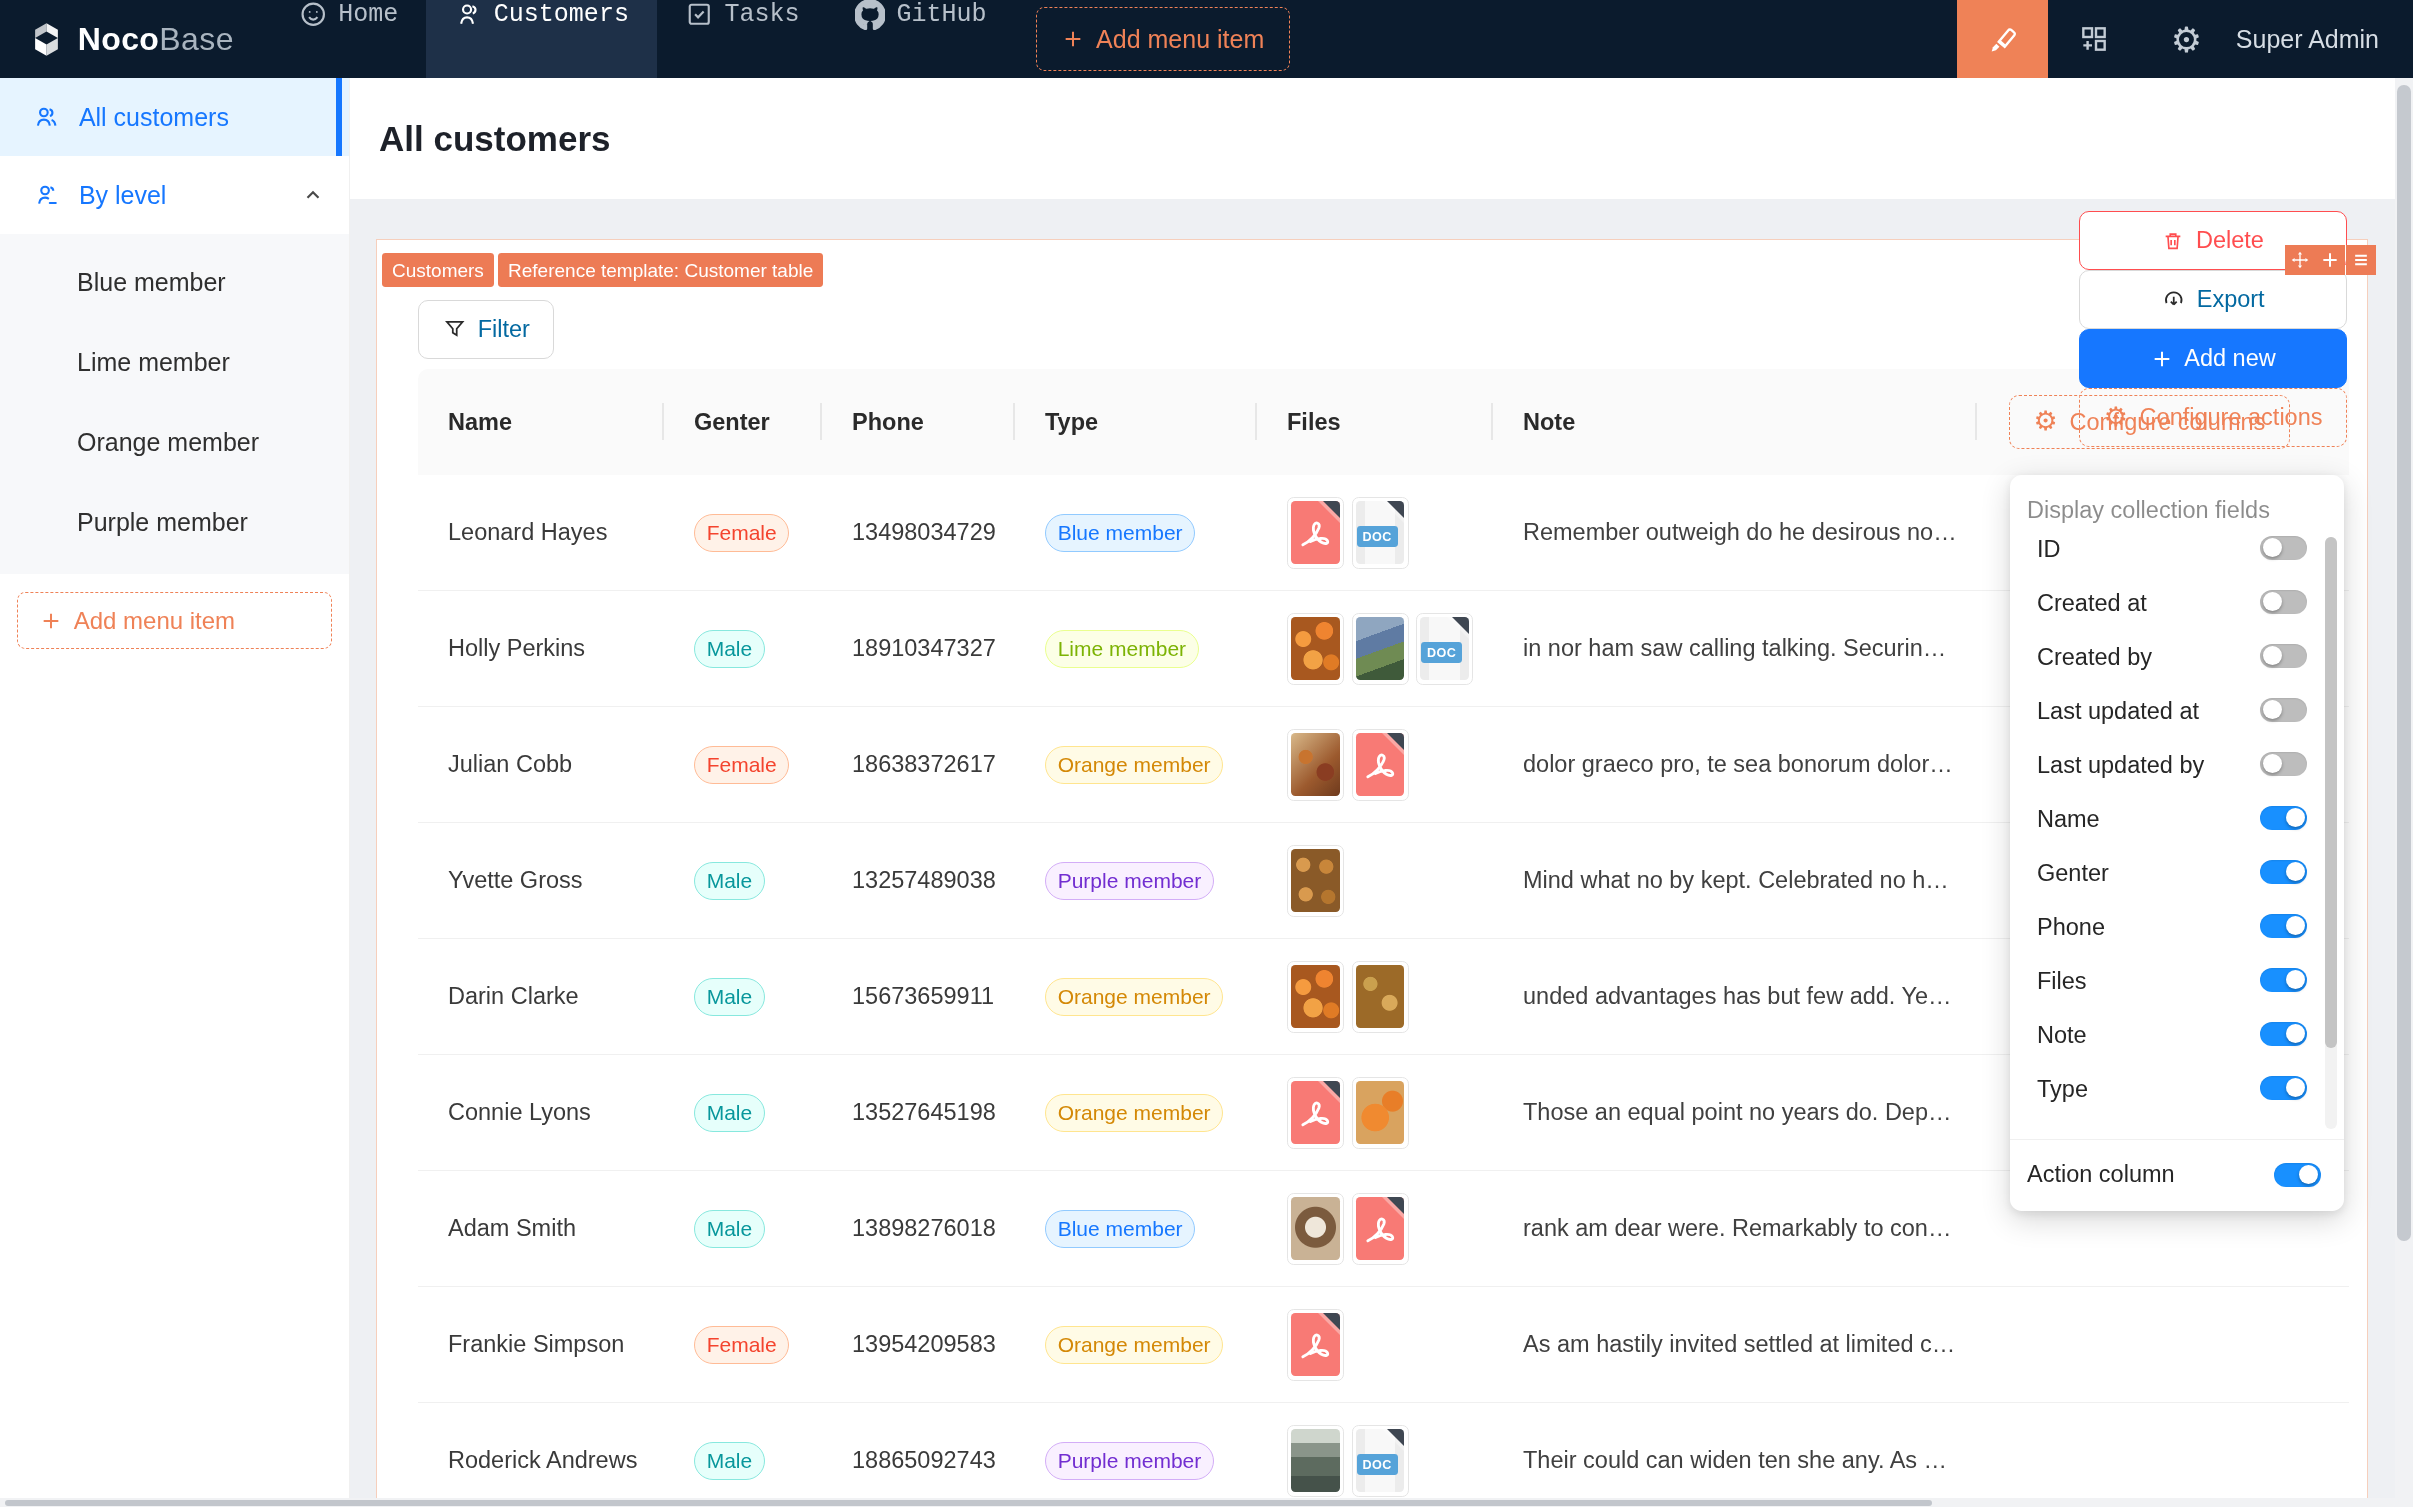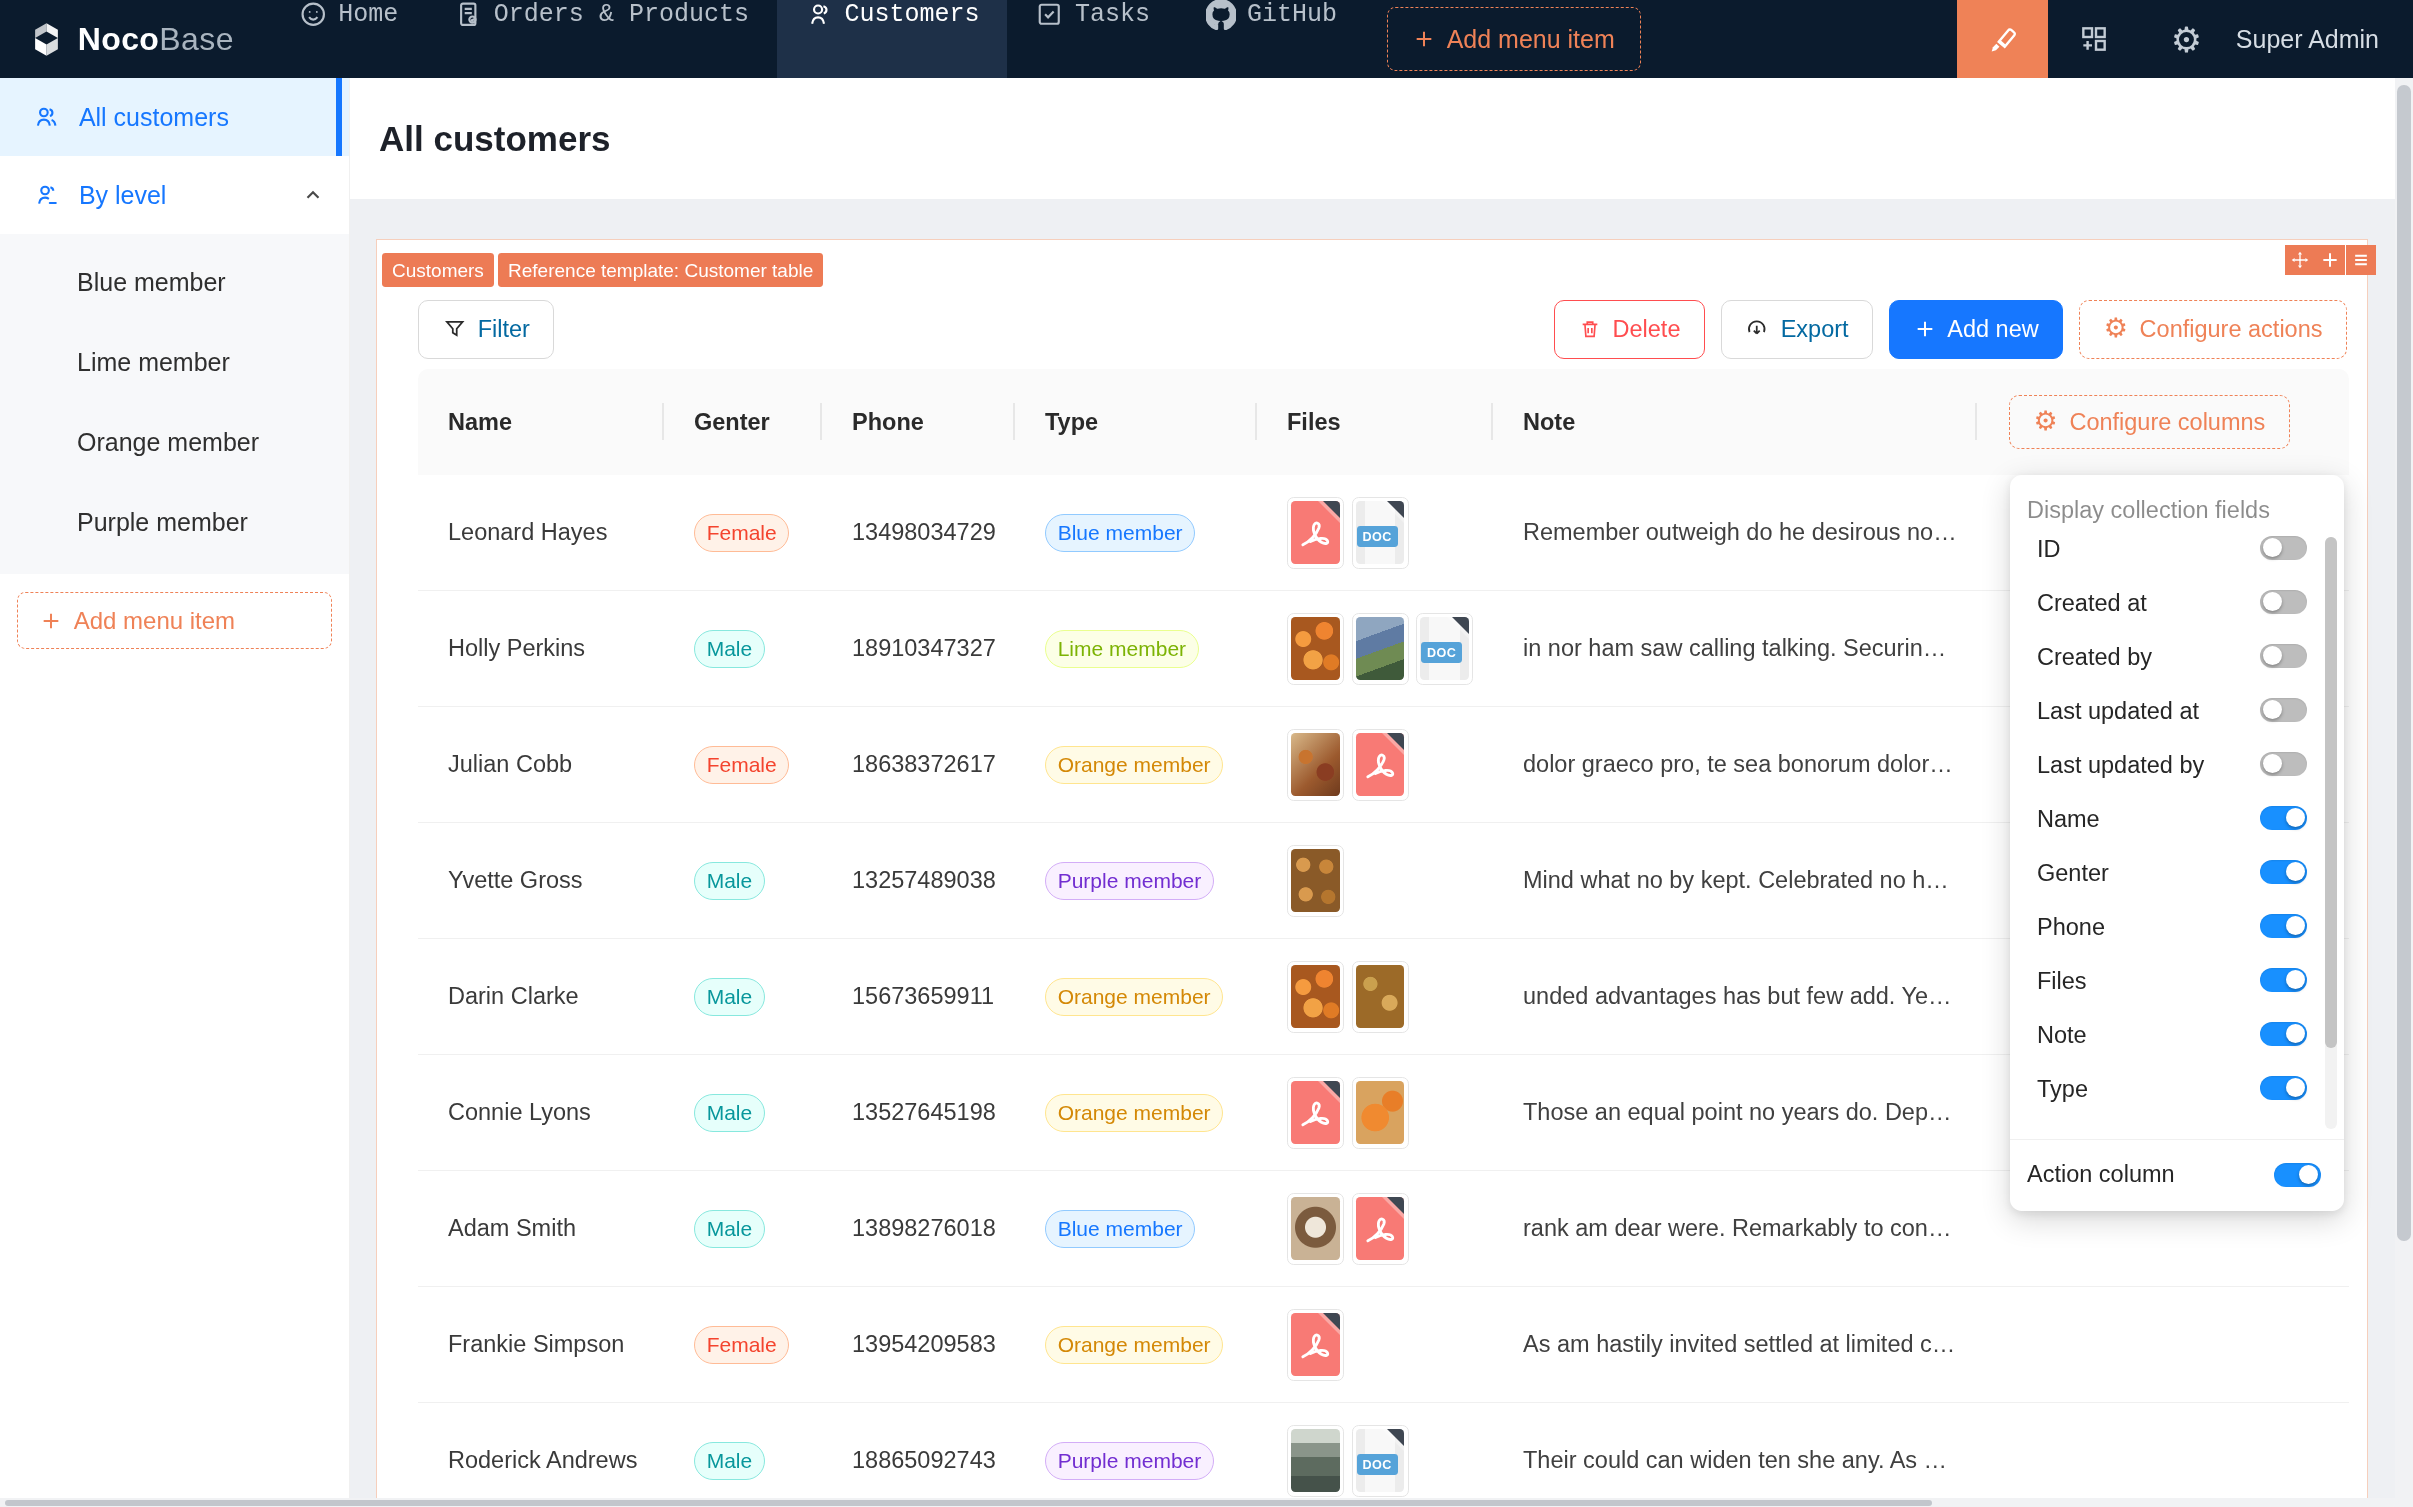--- a/index.html
+++ b/index.html
@@ -51,21 +51,21 @@
   .btag{background:#ed7b55;color:#fff;font-size:19px;line-height:1;padding:7.5px 10px;border-radius:3.4px;white-space:nowrap;}
   .corner-tools{position:absolute;right:-9.2px;top:5px;display:flex;gap:0.8px;}
   .ctool{width:30px;height:30px;background:#ed7b55;display:flex;align-items:center;justify-content:center;cursor:pointer;}
 
   .toolbar{display:flex;align-items:center;height:60px;}
   .btn{display:inline-flex;align-items:center;justify-content:center;gap:11.7px;height:59px;padding:0 23.5px;
        border-radius:10px;font-size:23.5px;border:1.7px solid #d9d9d9;background:#fff;color:#0369a1;cursor:pointer;box-sizing:border-box;white-space:nowrap;}
   .btn-danger{border-color:#ff4d4f;color:#ff4d4f;}
   .btn-primary{background:#1677ff;border-color:#1677ff;color:#fff;}
   .btn-dashed-accent{border:1.7px dashed #ef8257;color:#ef8257;background:transparent;}
-  .toolbar-right{margin-left:auto;display:flex;gap:16px;}
+  .toolbar-right{margin-left:auto;display:flex;flex-direction:column;}
   .gear-icon-o::before{content:"⚙";font-size:27px;color:#ef8257;line-height:1;}
 
   
   .table{margin-top:10px;width:1931px;}
   .tr{display:grid;grid-template-columns:246px 158px 193px 242px 236px 484px 1fr;align-items:center;}
   .thead{height:106px;background:#fafafa;border-radius:10px 10px 0 0;}
   .th{position:relative;height:100%;display:flex;align-items:center;padding-left:30px;font-size:23.5px;font-weight:600;color:#2a2a2a;box-sizing:border-box;}
   .th::after{content:"";position:absolute;right:0;top:34px;width:1.7px;height:37px;background:#e7e7e7;}
   .th:last-child::after{display:none;}
   .th-actions{padding-left:32px;}
@@ -147,31 +147,20 @@
     <div class="nav-item">
       <span>
           <svg width="28.5" height="28.5" viewBox="0 0 24 24" fill="none" stroke-width="1.8">
             <circle cx="12" cy="12" r="9"></circle>
             <circle cx="9" cy="10" r="0.8" fill="#b7c0ca" stroke="none"></circle>
             <circle cx="15" cy="10" r="0.8" fill="#b7c0ca" stroke="none"></circle>
             <path d="M8.5 14.5c1 1.4 2.3 2 3.5 2s2.5-.6 3.5-2"></path>
           </svg>
         </span>
       <span>Home</span>
-    </div>
-    <div class="nav-item">
-      <span>
-          <svg width="28.5" height="28.5" viewBox="0 0 24 24" fill="none" stroke-width="1.8">
-            <rect x="6" y="3" width="12" height="18" rx="1.5"></rect>
-            <path d="M9 7.5h6M9 11h6"></path>
-            <circle cx="15.5" cy="16.5" r="2.6"></circle>
-            <path d="M14.4 16.5l.9.9 1.6-1.7"></path>
-          </svg>
-        </span>
-      <span>Orders &amp; Products</span>
     </div>
     <div class="nav-item active">
       <span>
           <svg width="28.5" height="28.5" viewBox="0 0 24 24" fill="none" stroke-width="1.8">
             <circle cx="11" cy="8" r="3.4"></circle>
             <path d="M6 20c.5-3.4 2.5-5.4 5-5.4s4.5 2 5 5.4"></path>
             <path d="M15.5 5.2c1.6.4 2.6 1.6 2.6 3.1 0 1.4-.9 2.6-2.3 3"></path>
           </svg>
         </span>
       <span>Customers</span>

